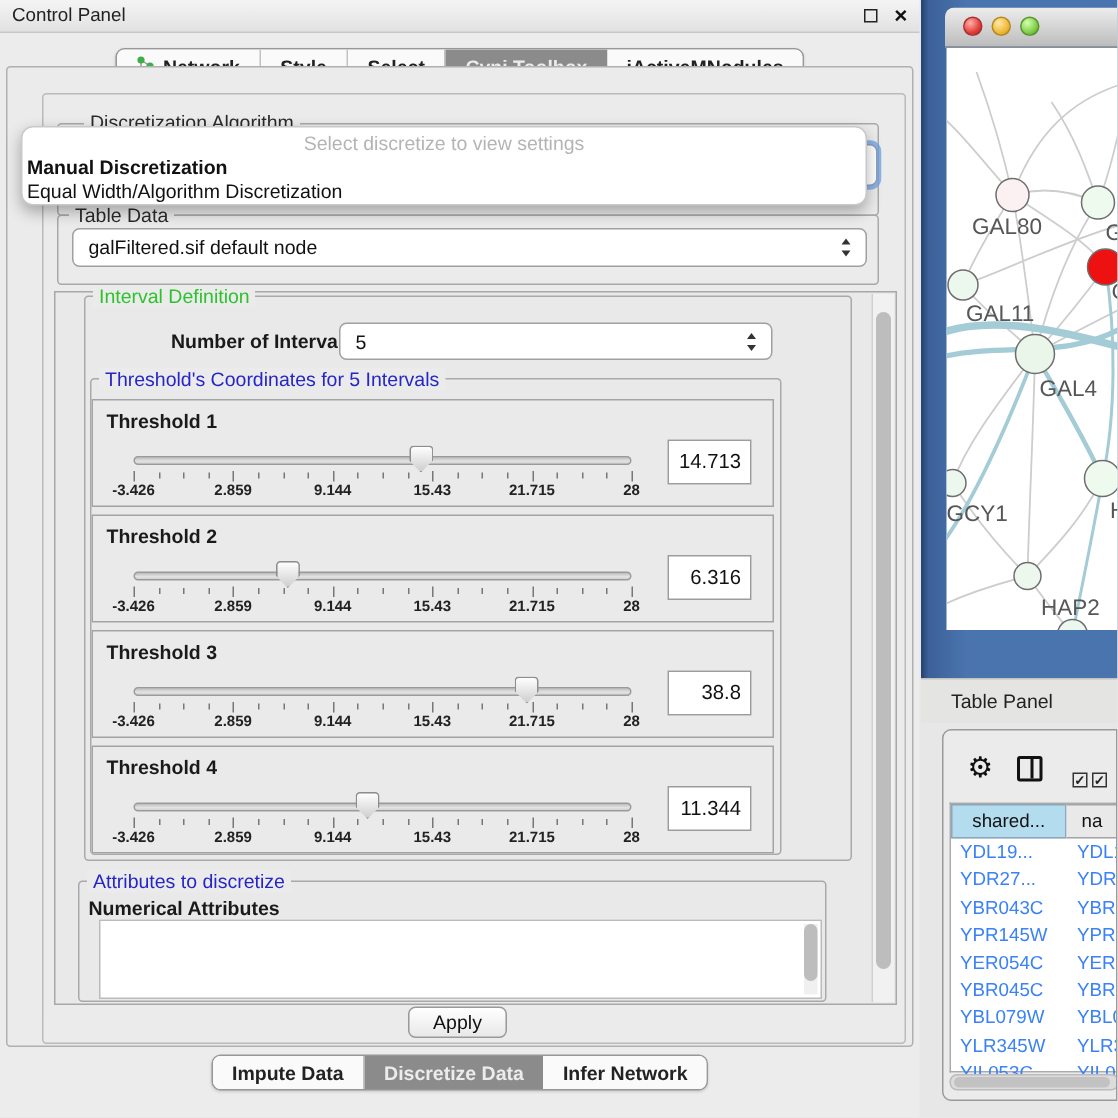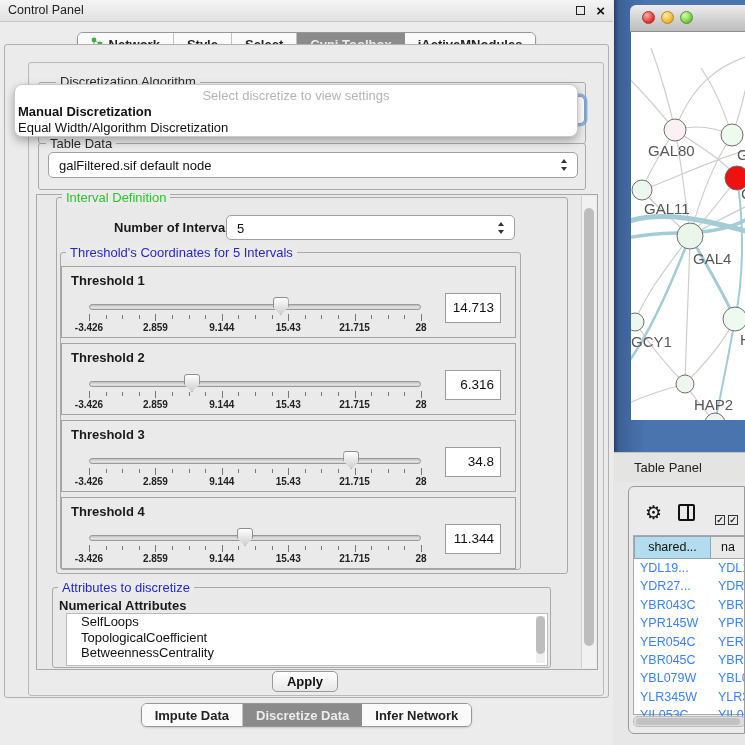--- a/index.html
+++ b/index.html
@@ -73,21 +73,21 @@
   .th-value { position:absolute; right:14px; top:26px; width:56px; height:30px; background:#fff; border:1px solid #9c9c9c; font-size:13.5px; color:#111; text-align:right; line-height:28px; padding-right:6px; }
 
   .attr-group { left:52px; top:587px; width:499px; height:81px; }
   .attr-label { left:58px; top:580px; }
   .num-label { position:absolute; left:59px; top:598px; font-size:13px; font-weight:bold; color:#1a1a1a; }
   .attr-list { position:absolute; left:66px; top:613px; width:482px; height:53px; background:#fff; border:1px solid #bbb; overflow:hidden; }
   .attr-item { font-size:13px; line-height:15.5px; padding-left:14px; color:#111; }
   .attr-scroll { position:absolute; right:2px; top:2px; width:9px; height:47px; background:#f0f0f0; }
   .attr-scroll .thumb-v2 { position:absolute; left:0; top:0; width:9px; height:38px; background:#bdbdbd; border-radius:5px; }
 
-  .apply-btn { position:absolute; left:272px; top:671px; width:66px; height:21px; background:linear-gradient(#ffffff,#e8e8e8); border:1px solid #999; border-radius:5px; font-size:13px; color:#111; text-align:center; line-height:19px;font-weight:bold; }
+  .apply-btn { position:absolute; left:272px; top:671px; width:66px; height:21px; background:linear-gradient(#ffffff,#e8e8e8); border:1px solid #999; border-radius:5px; font-size:13px; color:#111; text-align:center; line-height:19px; }
 
   .bottom-tabbar { position:absolute; left:0; top:703px; width:613px; display:flex; justify-content:center; }
 
   
   .net-frame { position:absolute; left:614px; top:0; width:131px; height:452px; background:linear-gradient(90deg,#24416e 0,#3c6098 5px,#4a74ae 30px,#4a74ae 100%); overflow:hidden; }
   .mac-window { position:absolute; left:16px; top:5px; width:120px; height:415px; }
   .mac-titlebar { position:absolute; left:0; top:0; width:100%; height:27px; border-radius:6px 0 0 0; background:linear-gradient(#ededed,#bcbcbc); border-bottom:1px solid #8f8f8f; }
   .light { position:absolute; top:6px; width:13px; height:13px; border-radius:50%; }
   .light.red { left:12px; background:radial-gradient(circle at 35% 30%, #ffb0a8, #e2403a 60%, #b21f1f); border:1px solid #a93030; }
   .light.yellow { left:31px; background:radial-gradient(circle at 35% 30%, #ffeaa8, #f0b93c 60%, #cf8f12); border:1px solid #b58a1f; }
@@ -290,21 +290,21 @@
           <span class="tick minor" style="left: 325.8px;"></span>
           <span class="tick minor" style="left: 342.4px;"></span>
           <span class="tick major" style="left: 359px;"></span>
           <span class="tick-lab" style="left: 27px;">-3.426</span>
           <span class="tick-lab" style="left: 93.4px;">2.859</span>
           <span class="tick-lab" style="left: 159.8px;">9.144</span>
           <span class="tick-lab" style="left: 226.2px;">15.43</span>
           <span class="tick-lab" style="left: 292.6px;">21.715</span>
           <span class="tick-lab" style="left: 359px;">28</span>
         </div>
-    <div class="th-value">34.8</div>
+    <div class="th-value">38.8</div>
   </div>
       <div class="th-box" style="top: 497px;">
     <span class="th-name">Threshold 4</span>
     <div class="th-track"></div>
     <div class="th-thumb" style="left: 175.038px;"></div>
     <div class="th-ticks">
           <span class="tick major" style="left: 27px;"></span>
           <span class="tick minor" style="left: 43.6px;"></span>
           <span class="tick minor" style="left: 60.2px;"></span>
           <span class="tick minor" style="left: 76.8px;"></span>
@@ -337,25 +337,20 @@
     </div>
 
   <div class="vscroll">
       <div class="thumb-v"></div>
     </div>
 
   <div class="groupbox attr-group"></div>
   <span class="group-label g-blue attr-label">Attributes to discretize</span>
   <span class="num-label">Numerical Attributes</span>
   <div class="attr-list">
-    <div id="attr-items">
-        <div class="attr-item">SelfLoops</div>
-        <div class="attr-item">TopologicalCoefficient</div>
-        <div class="attr-item">BetweennessCentrality</div>
-      </div>
     <div class="attr-scroll">
         <div class="thumb-v2"></div>
       </div>
   </div>
 
   <div class="apply-btn">Apply</div>
 
   <div class="bottom-tabbar">
     <div class="tabset">
       <div class="tab">

